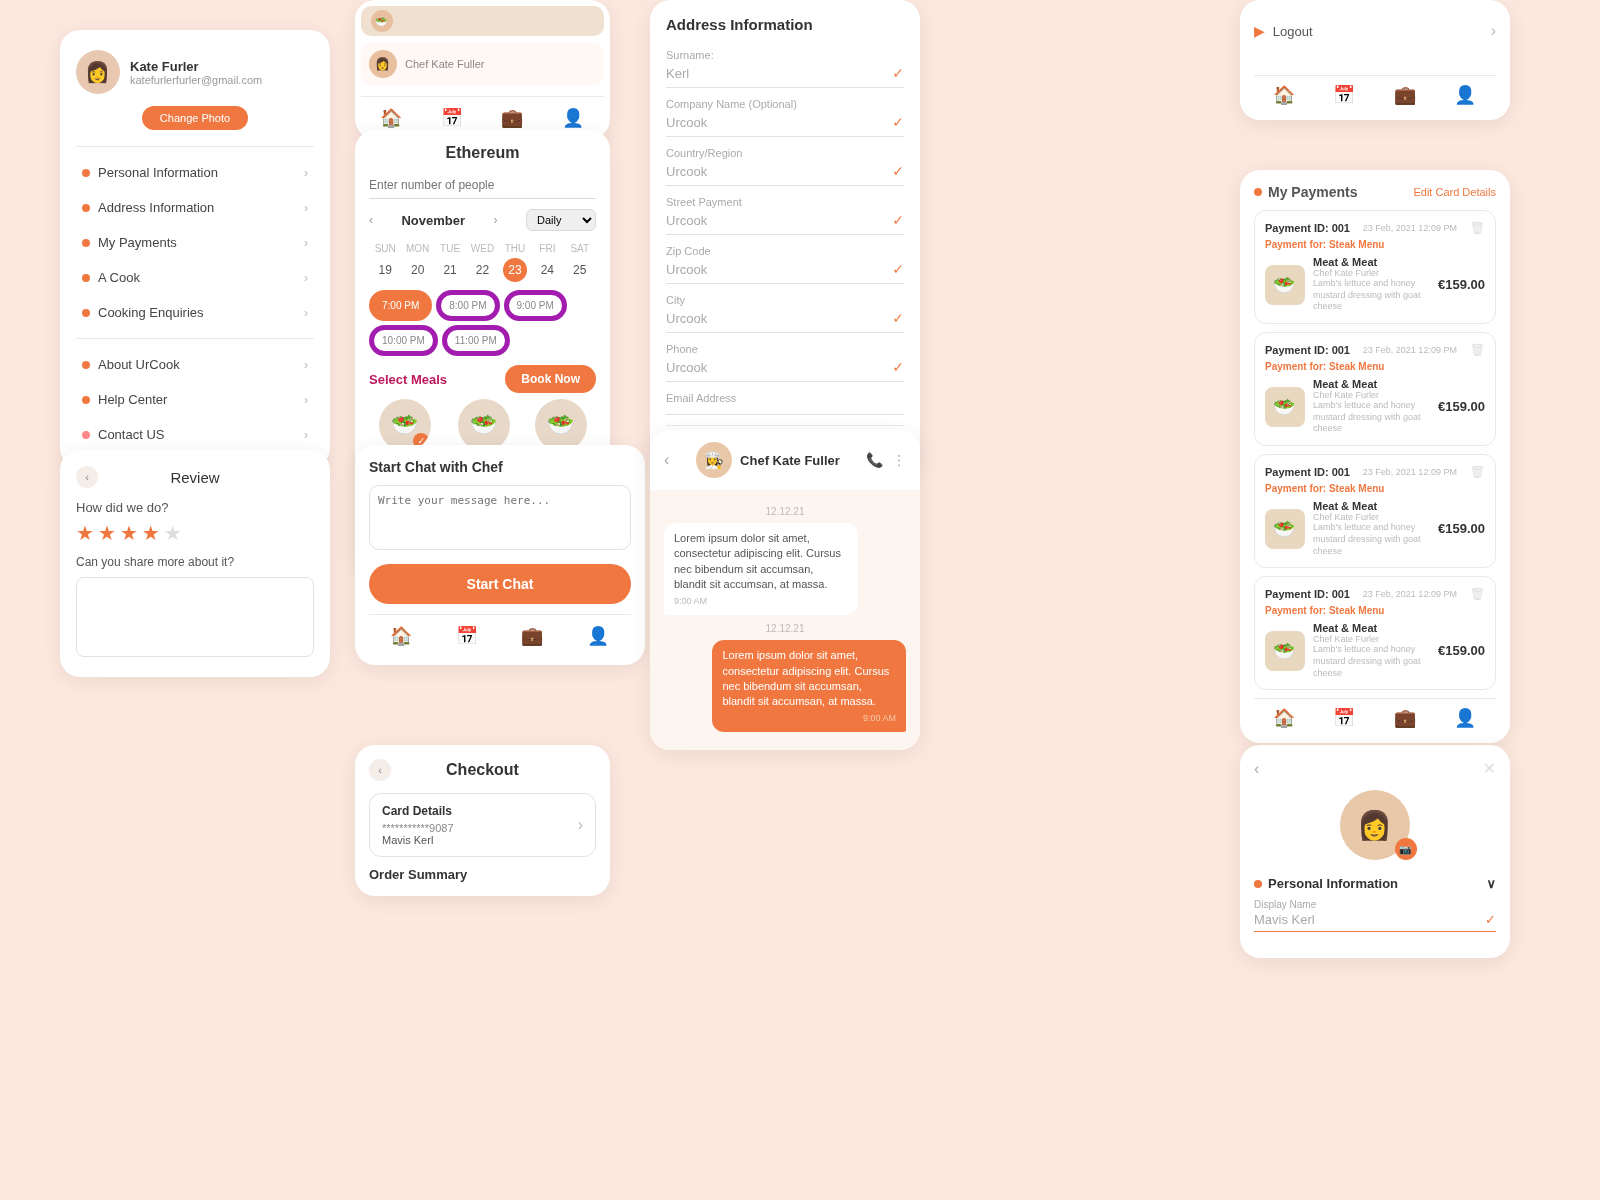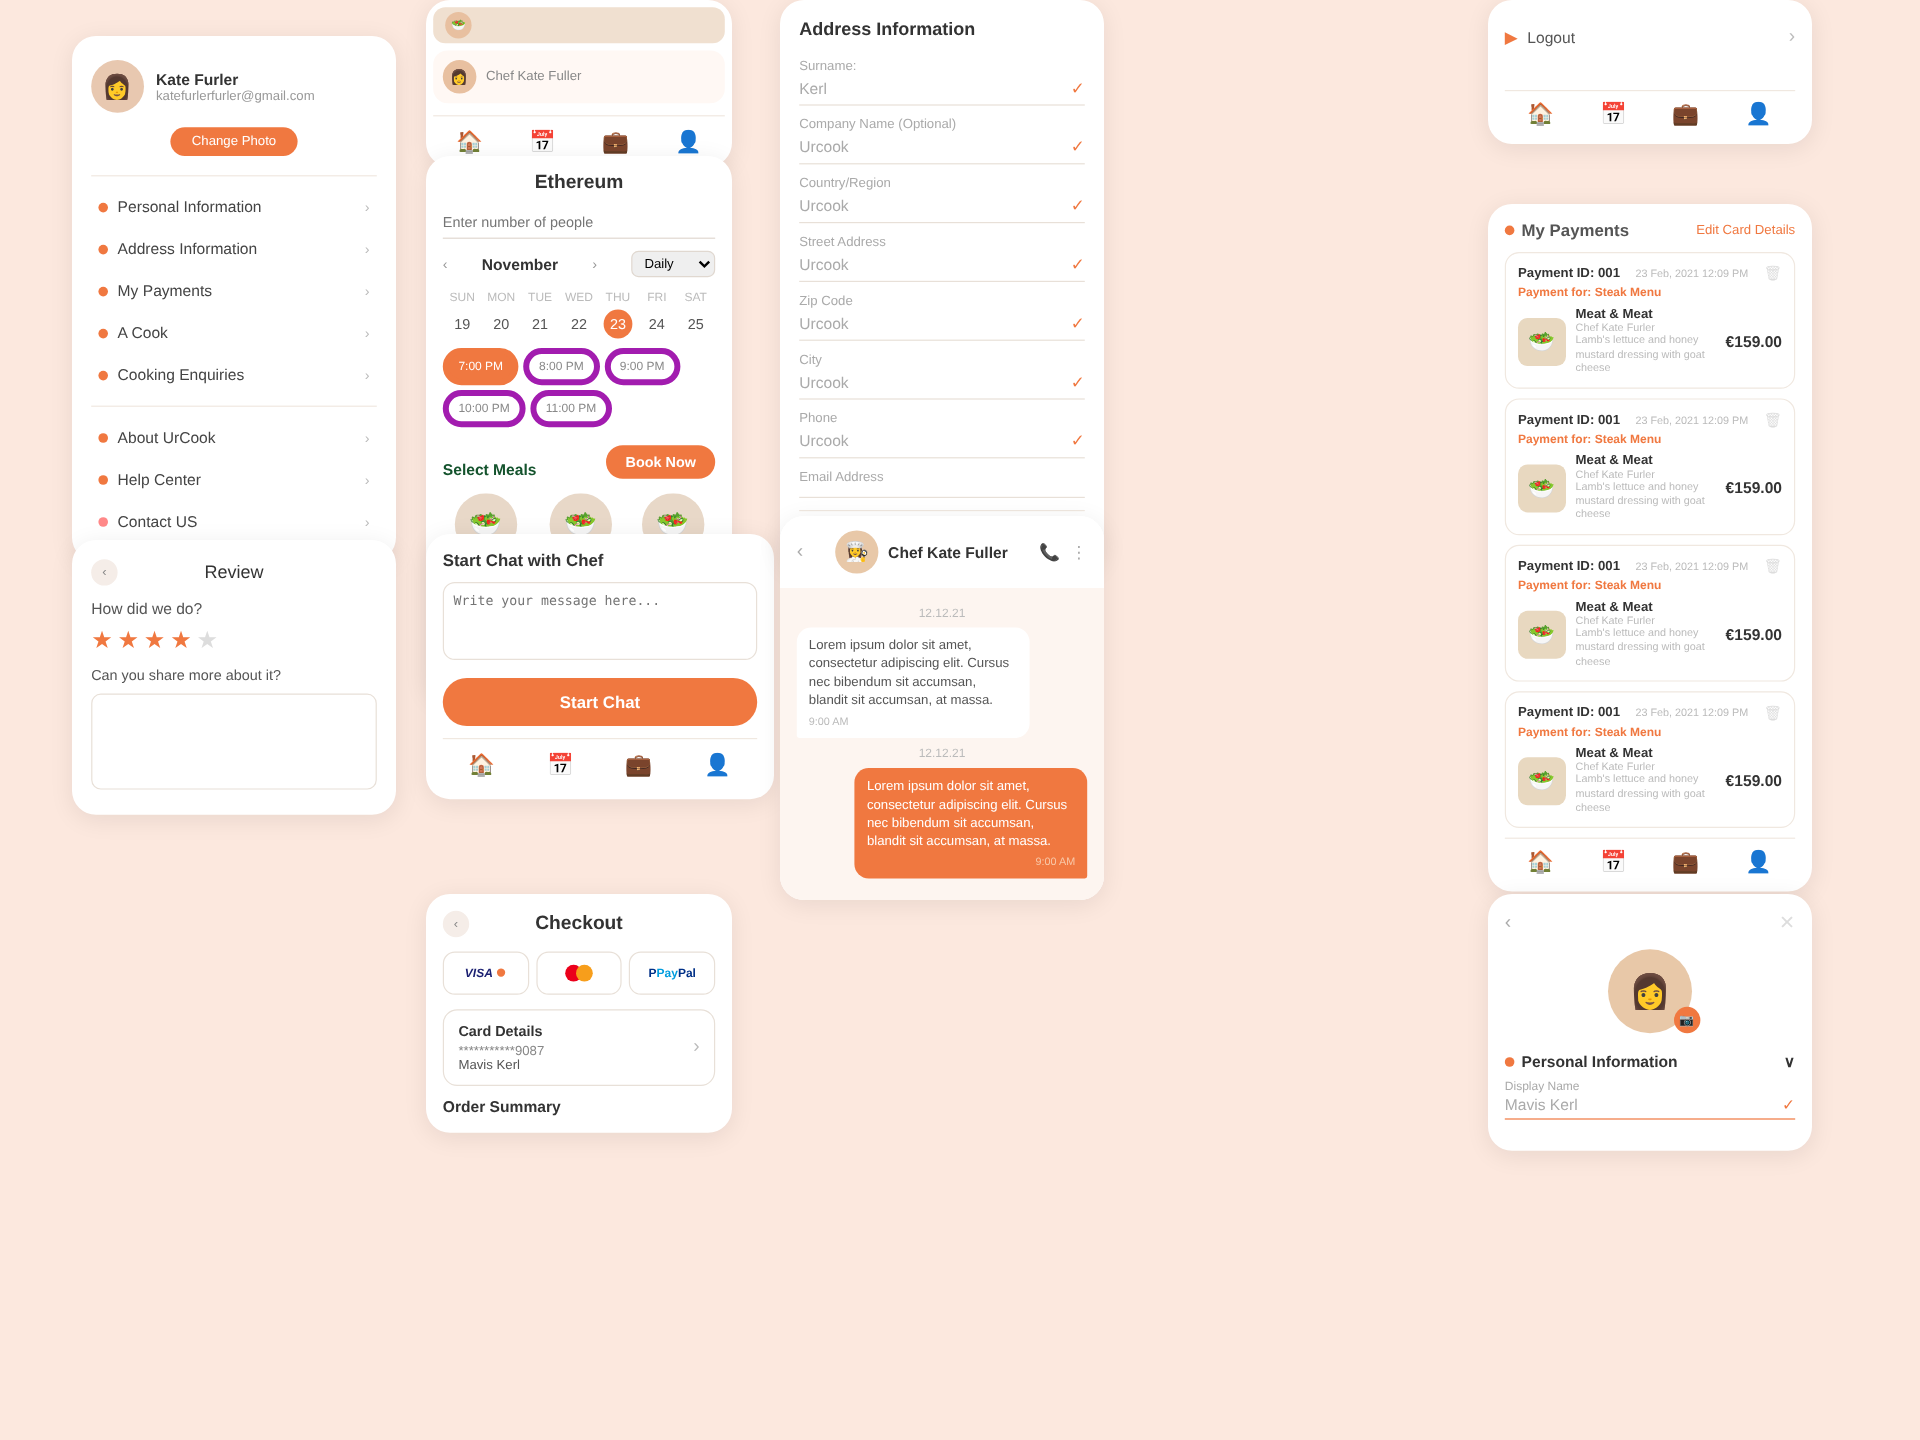--- a/index.html
+++ b/index.html
@@ -100,21 +100,21 @@
     .cal-day.today {
       background: #f07840; color: #fff; border-radius: 50%; width: 24px; height: 24px;
       display: flex; align-items: center; justify-content: center; margin: auto;
     }
     .time-slots { display: flex; gap: 4px; flex-wrap: wrap; margin: 8px 0; }
     .time-slot {
       border: 5px solid #a21caf; border-radius: 20px; padding: 5px 8px;
       font-size: 10px; color: #888; cursor: pointer;
     }
     .time-slot.active { background: #f07840; color: #fff; border-color: #f07840; }
-    .select-meals-label { font-size: 13px; font-weight: 600; color: #14532d; margin: 20px 0 6px; text-align: center; }
+    .select-meals-label { font-size: 13px; font-weight: 600; color: #be185d; margin: 8px 0 6px; text-align: center; }
     .meals-row { display: flex; gap: 6px; overflow: hidden; }
     .meal-card { min-width: 70px; text-align: center; }
     .meal-img {
       width: 52px; height: 52px; border-radius: 50%; background: #e8d8c8;
       margin: 0 auto 4px; overflow: hidden; position: relative;
       display: flex; align-items: center; justify-content: center; font-size: 22px;
     }
     .meal-check {
       position: absolute; bottom: 2px; right: 2px;
       width: 16px; height: 16px; border-radius: 50%; background: #f07840;
@@ -523,37 +523,20 @@
     <span class="nav-icon">👤</span>
   </div>
 </div>
 
 <div class="screen-card" id="panel-checkout">
   <div class="checkout-header">
     <div class="back-btn">‹</div>
     <div class="checkout-title">Checkout</div>
     <div style="width:22px"></div>
   </div>
-  <div class="payment-methods">
-    <div class="pay-method visa">
-      <span style="font-style:italic;font-weight:900;color:#1a1f71">VISA</span>
-      <span style="color:#f07840;font-size:16px;margin-left:2px">●</span>
-    </div>
-    <div class="pay-method mastercard">
-      <div class="mc-circles">
-          <div class="mc-circle mc-red"></div>
-          <div class="mc-circle mc-orange"></div>
-        </div>
-    </div>
-    <div class="pay-method paypal">
-      <span style="color:#003087;font-weight:800">P</span>
-        <span style="color:#009cde;font-weight:800">Pay</span>
-        <span style="color:#003087;font-weight:800">Pal</span>
-    </div>
-  </div>
   <div class="card-details-section">
     <div>
       <div class="card-label">Card Details</div>
       <div class="card-number">***********9087</div>
       <div class="card-name">Mavis Kerl</div>
     </div>
     <span style="color:#bbb;">›</span>
   </div>
   <div class="order-summary-label">Order Summary</div>
 </div>
@@ -575,21 +558,21 @@
     </div>
   </div>
   <div class="form-field">
     <div class="form-label">Country/Region</div>
     <div class="form-value">
       <span class="form-text">Urcook</span>
       <span class="form-check">✓</span>
     </div>
   </div>
   <div class="form-field">
-    <div class="form-label">Street Address</div>
+    <div class="form-label">Street Payment</div>
     <div class="form-value">
       <span class="form-text">Urcook</span>
       <span class="form-check">✓</span>
     </div>
   </div>
   <div class="form-field">
     <div class="form-label">Zip Code</div>
     <div class="form-value">
       <span class="form-text">Urcook</span>
       <span class="form-check">✓</span>

